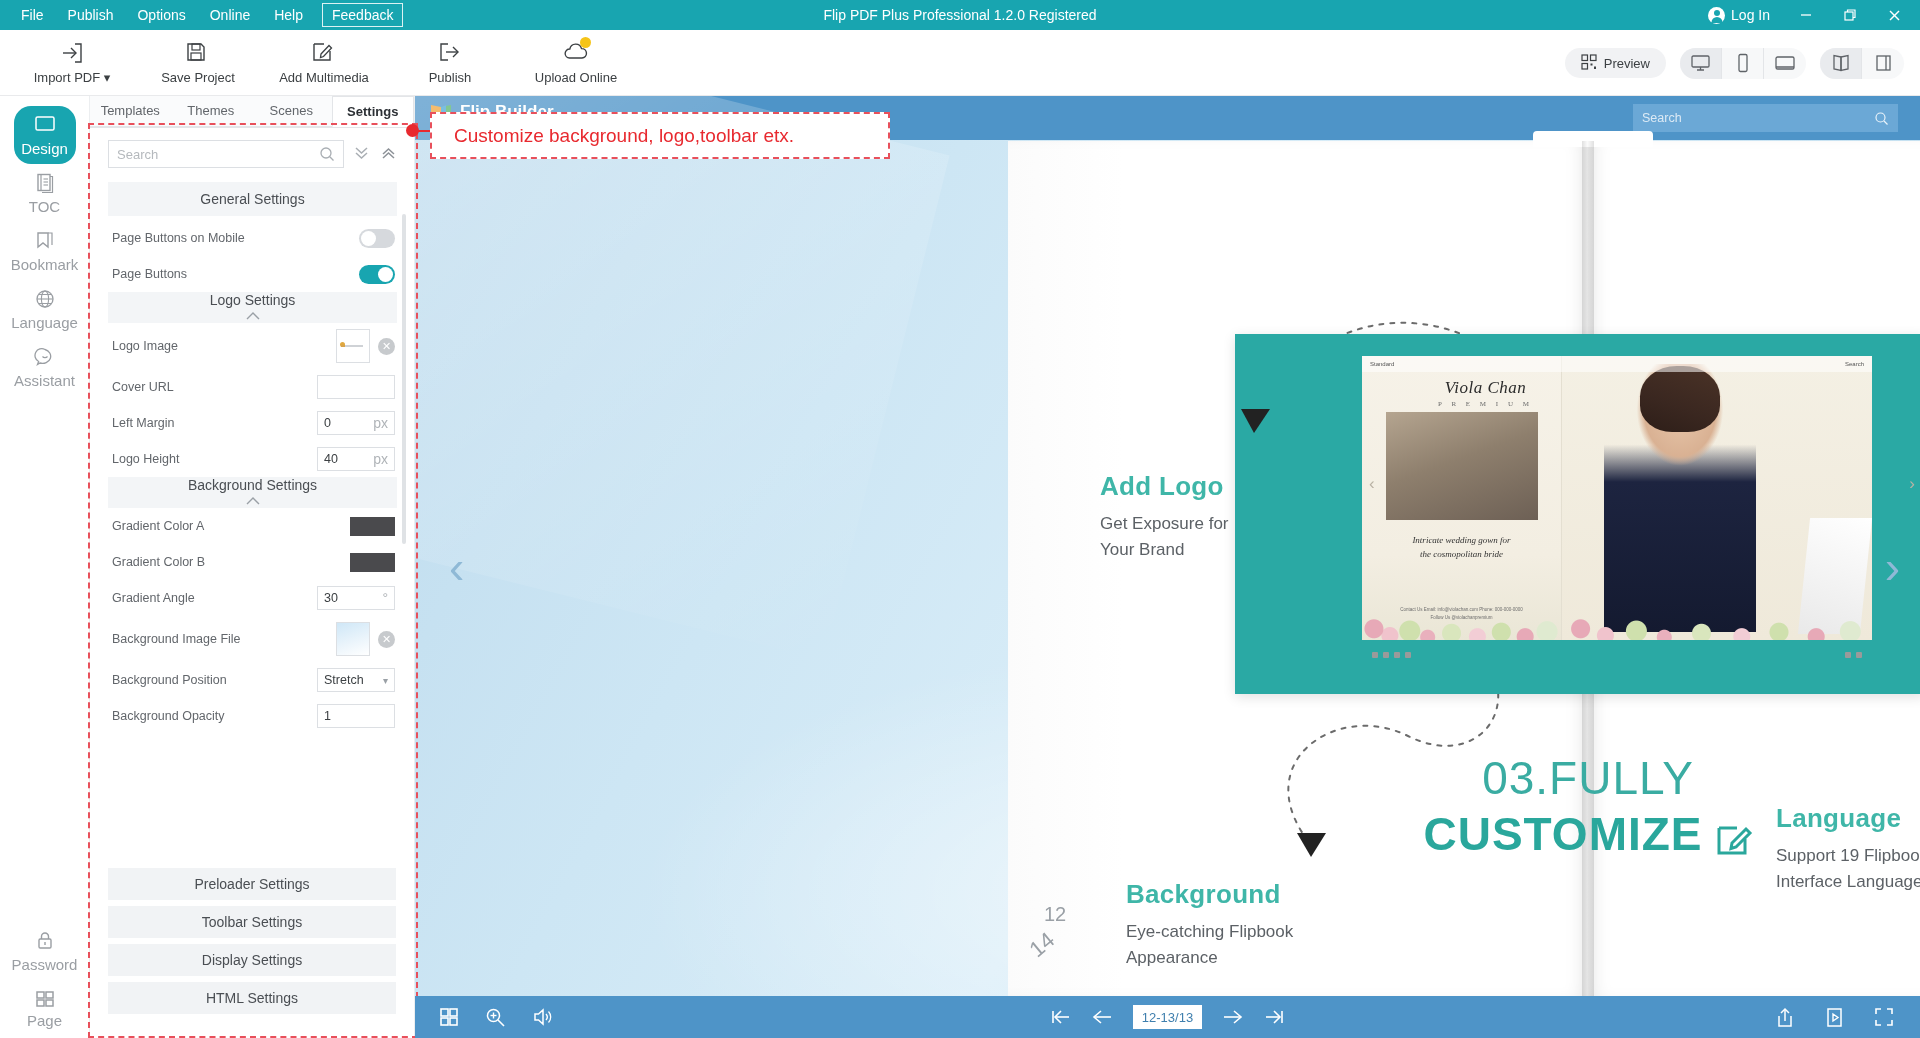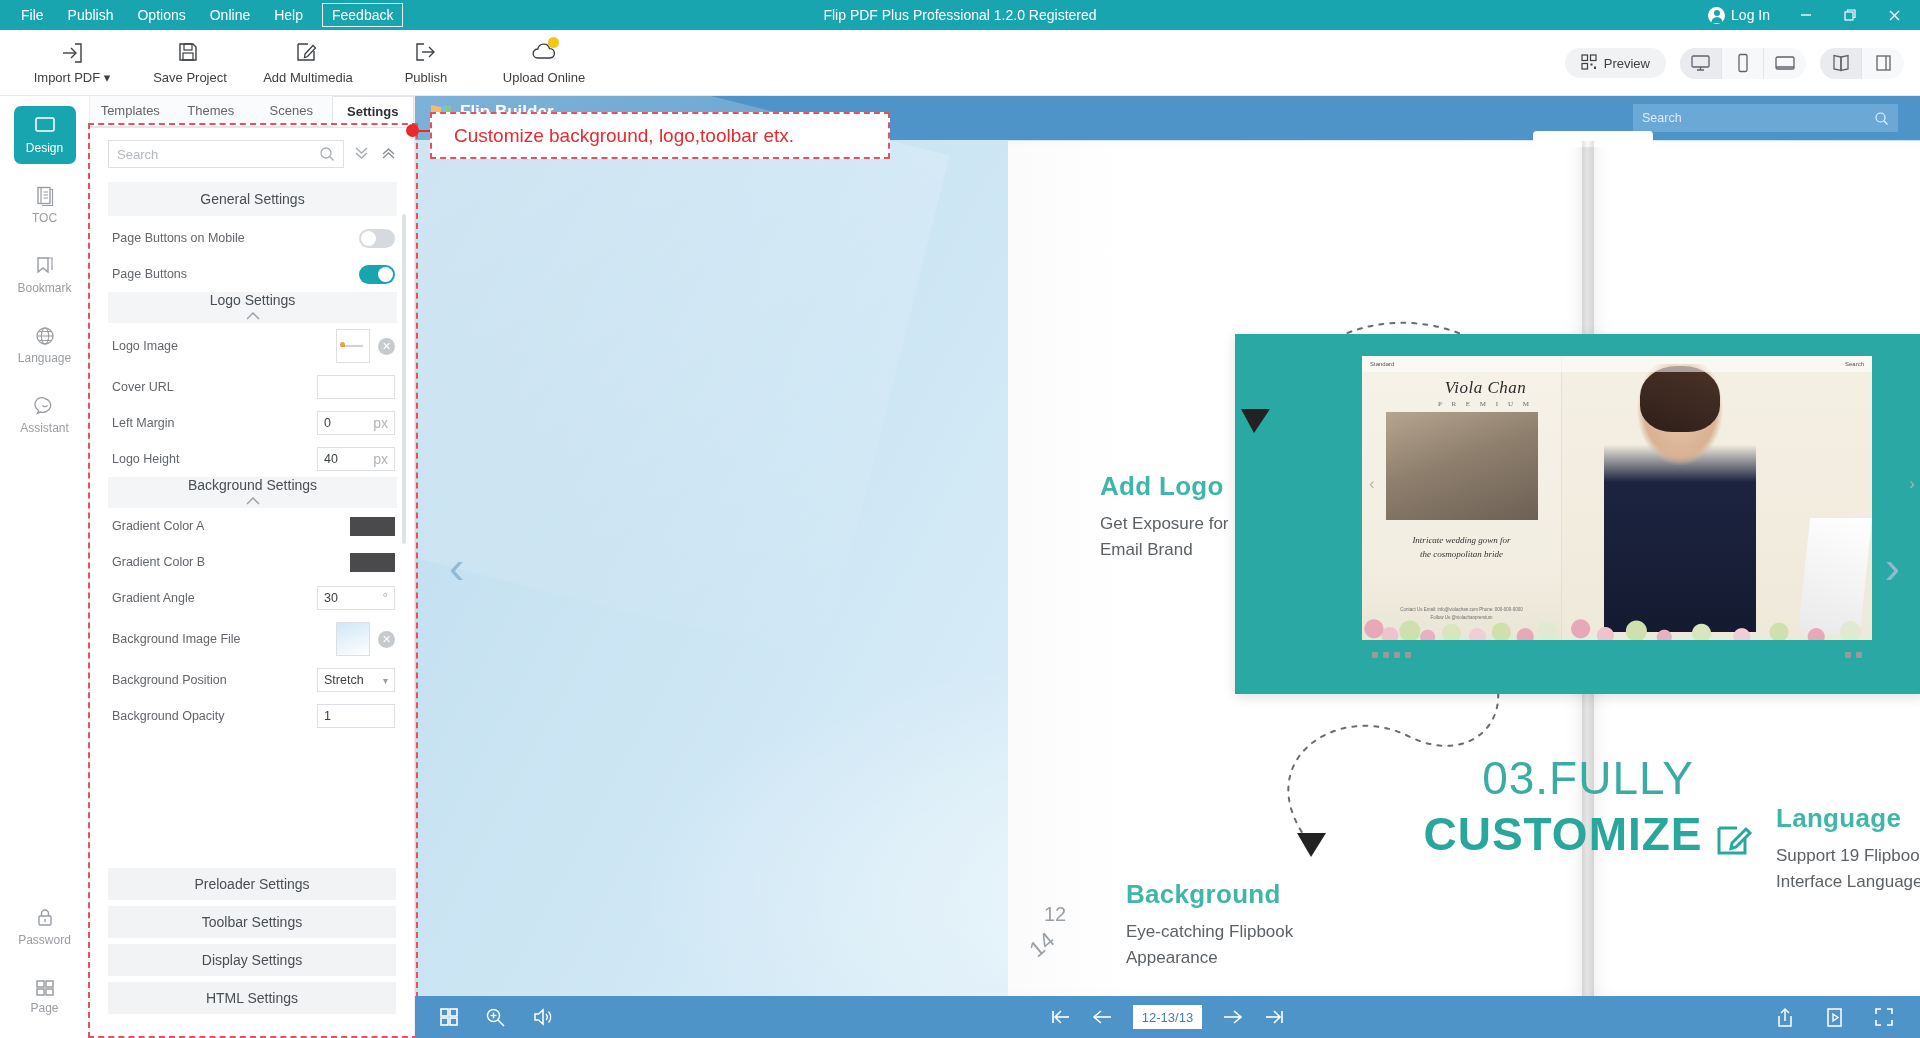--- a/index.html
+++ b/index.html
@@ -50,21 +50,21 @@
   .wbtn {
     width: 44px; height: 30px; display: flex; align-items: center; justify-content: center;
     color: #ffffff; font-size: 15px; cursor: pointer;
   }
 
   
   .ribbon {
     position: absolute; top: 30px; left: 0; width: 1920px; height: 66px;
     background: #ffffff; border-bottom: 1px solid #e9eaec;
   }
-  .rib-items { display: flex; align-items: center; height: 66px; padding-left: 16px; gap: 6px; }
+  .rib-items { display: flex; align-items: center; height: 66px; padding-left: 16px; gap: 14px; }
   .rib-btn {
     width: 112px; height: 60px; display: flex; flex-direction: column;
     align-items: center; justify-content: center; gap: 5px;
     font-size: 13px; color: #3c4043; cursor: pointer; border-radius: 4px;
     position: relative;
   }
   .rib-ico { width: 26px; height: 24px; position: relative; }
   .rib-ico svg { display: block; }
   .badge-dot {
     position: absolute; right: -2px; top: -4px; width: 11px; height: 11px;
@@ -91,23 +91,23 @@
   .seg > div:last-child { border-right: none; }
   .seg > div.active { background: #e9ebee; }
 
   
   .rail {
     position: absolute; left: 0; top: 96px; width: 90px; height: 942px;
     background: #ffffff; border-right: 1px solid #eceef0;
     display: flex; flex-direction: column; align-items: center; padding-top: 10px;
   }
   .rail-item {
-    width: 62px; height: 58px; border-radius: 7px; margin-bottom: 12px;
+    width: 62px; height: 58px; border-radius: 17px; margin-bottom: 0;
     display: flex; flex-direction: column; align-items: center; justify-content: center;
-    gap: 4px; font-size: 12px; color: #9a9ea3; cursor: pointer;
+    gap: 4px; font-size: 15px; color: #9a9ea3; cursor: pointer;
   }
   .rail-item.active { background: #18a5b0; color: #ffffff; }
   .rail-spacer { flex: 1; }
 
   
   .panel {
     position: absolute; left: 90px; top: 96px; width: 325px; height: 942px;
     background: #ffffff; border-right: 1px solid #eceef0;
   }
   .ptabs {
@@ -826,21 +826,21 @@
       <svg style="position:absolute;left:0;top:0;width:1160px;height:855px;z-index:7;">
         <polygon points="233,268 262,268 246,292" fill="#222"></polygon>
         <polygon points="1106,262 1135,262 1120,286" fill="#222"></polygon>
         <polygon points="289,692 318,692 303,716" fill="#222"></polygon>
         <polygon points="1000,650 1029,650 1014,674" fill="#222"></polygon>
       </svg>
 
       <div class="cap" style="left:92px; top:330px;">
         <h3>Add Logo</h3>
         <p>Get Exposure for</p>
-        <p>Email Brand</p>
+        <p>Your Brand</p>
       </div>
 
       <div class="cap" style="left:770px; top:320px;">
         <h3>Flipbook Cover</h3>
         <p>Enable Soft Cover</p>
         <p>or Hard Cover</p>
       </div>
 
       <div class="cap" style="left:118px; top:738px;">
         <h3>Background</h3>

